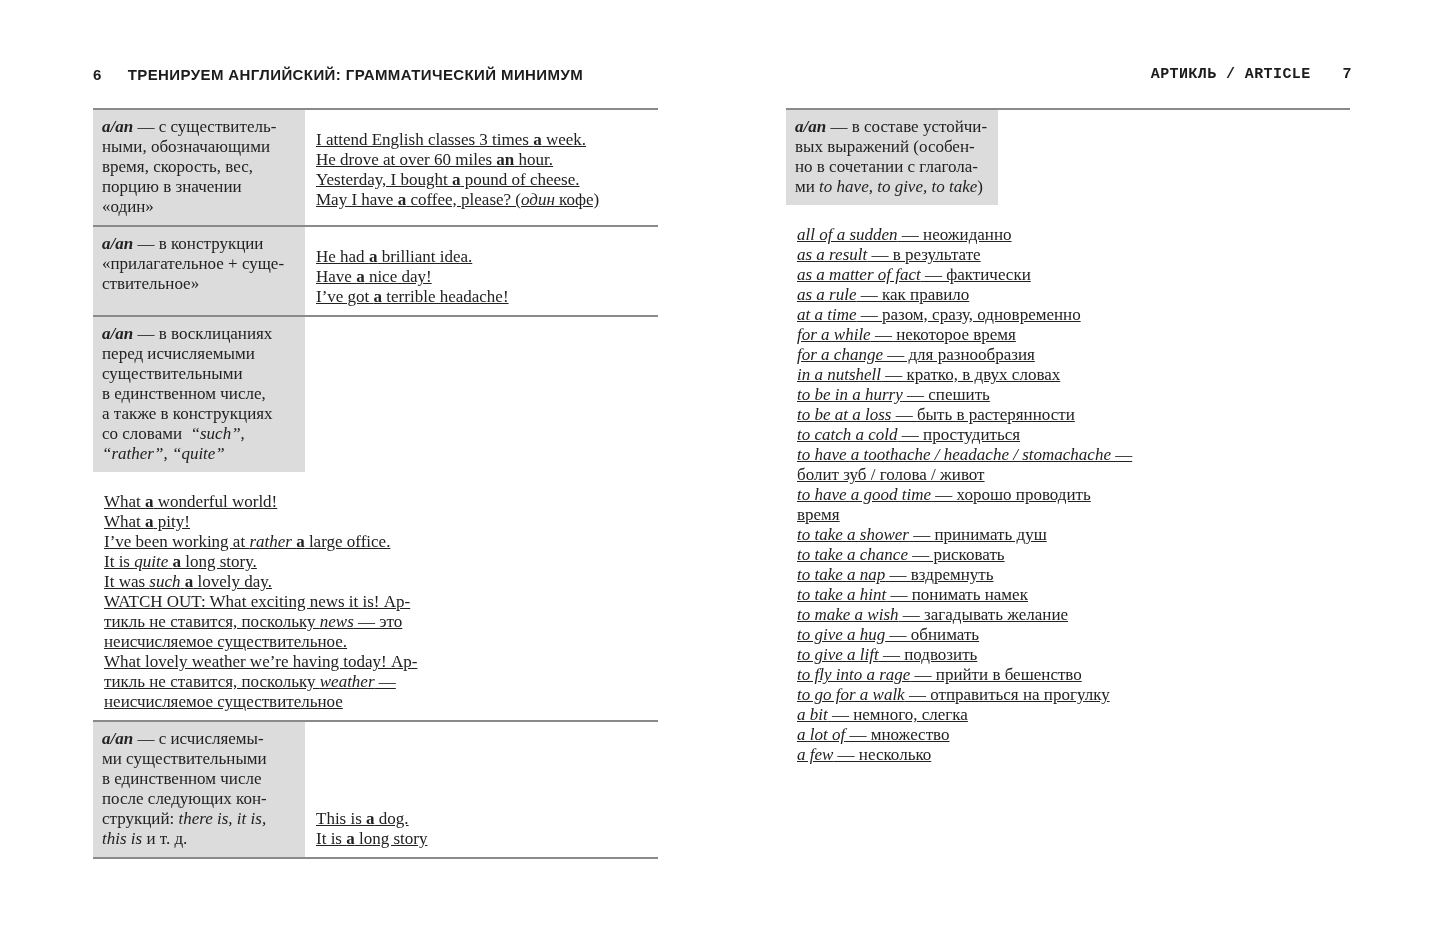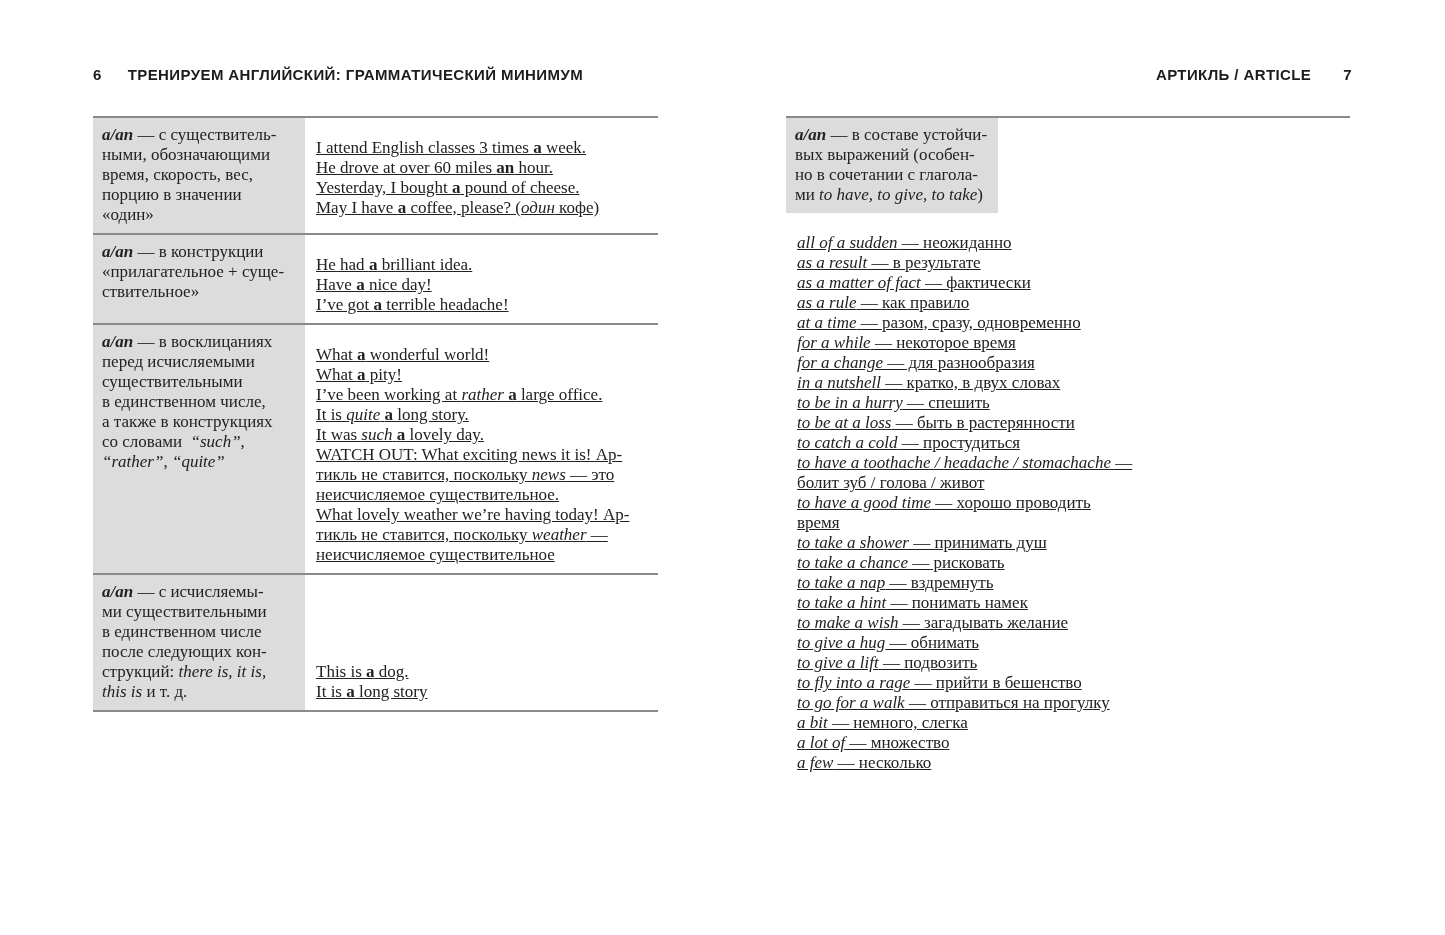--- a/index.html
+++ b/index.html
@@ -9,44 +9,43 @@
     color:#222222;
   }
   
   .running-head{
     position:absolute;top:66px;
     font-family:"Liberation Sans","DejaVu Sans",sans-serif;
     font-weight:bold;font-size:15px;letter-spacing:0.4px;color:#1c1c1c;
     display:flex;align-items:baseline;
   }
   .running-head.left{left:93px;gap:26px;}
-  .running-head.right{right:93px;gap:32px;}
+  .running-head.right{right:93px;gap:32px;font-family:Liberation Mono, monospace;}
   
   .doc-table{
     position:absolute;top:108px;
     border-top:2px solid #8a8a8a;
     box-sizing:border-box;
-    margin-top:8px;
   }
   #left-table{left:93px;width:565px;}
   #right-table{left:786px;width:564px;}
   .row{display:flex;box-sizing:border-box;}
   #left-table .row{border-bottom:2px solid #8a8a8a;}
   #right-table .row{border-bottom:none;}
   .cell{box-sizing:border-box;font-size:17px;line-height:20px;}
   .rule-cell{
     width:212px;flex-shrink:0;background:#dcdcdc;
     padding:7px 8px 8px 9px;
   }
   .examples-cell{
     flex:1;padding:20px 0 8px 11px;text-decoration:underline;
   }
   #left-table .row1{min-height:112px;}
   #left-table .row2{min-height:68px;}
-  #left-table .row3{min-height:229px;}
+  #left-table .row3{min-height:229px;flex-direction:column;}
   #left-table .row4{min-height:131px;align-items:flex-end;}
   #right-table .row1{min-height:580px;flex-direction:column;}
   .line{white-space:pre-wrap;}
   span.b{font-weight:bold;}
   span.i{font-style:italic;}
   span.bi{font-weight:bold;font-style:italic;}
 </style>
 </head>
 <body>
 

